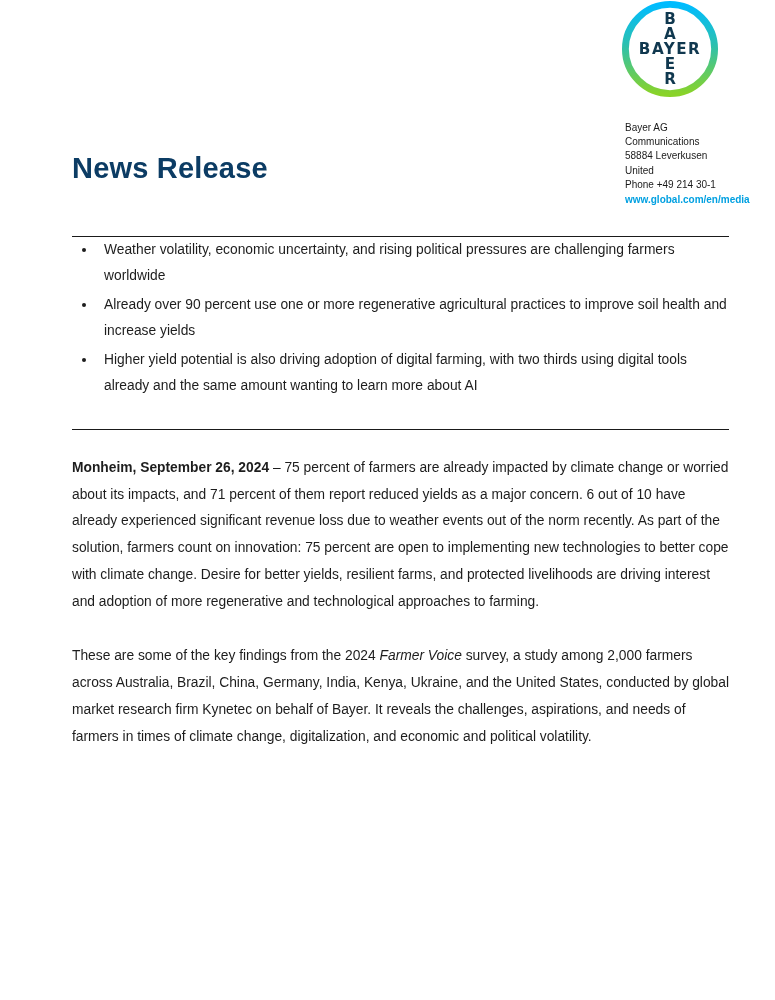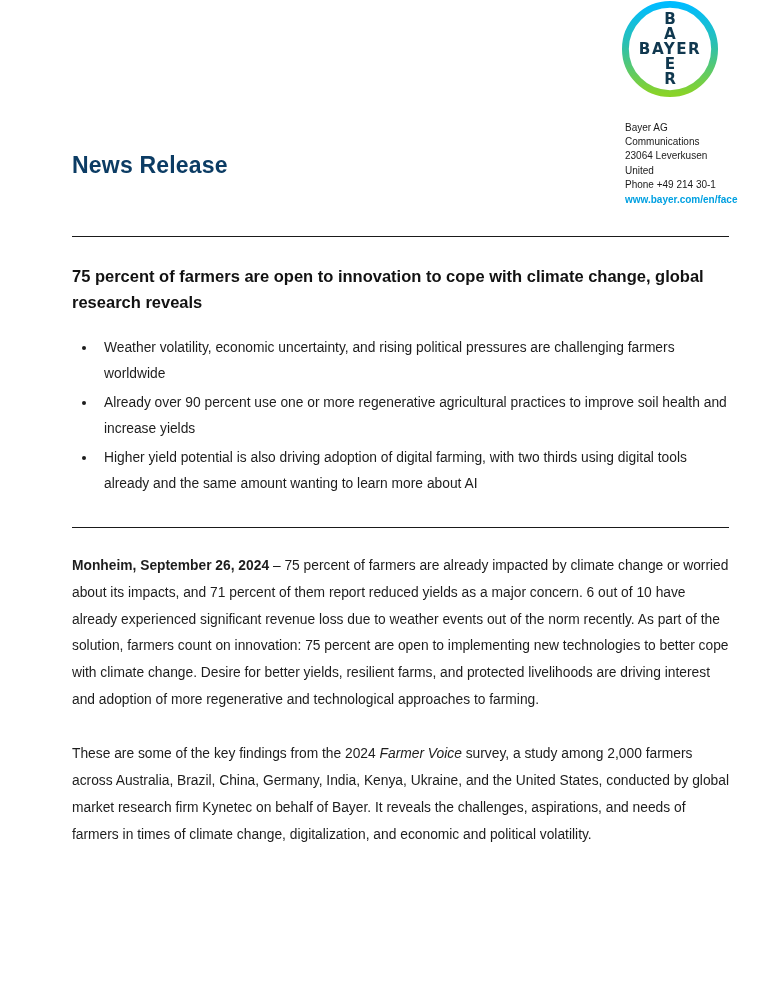--- a/index.html
+++ b/index.html
@@ -41,21 +41,21 @@
     font-weight: bold;
     text-decoration: none;
     cursor: pointer;
   }
 
   .news-release {
     position: absolute;
     left: 72px;
     top: 152px;
     margin: 0;
-    font-size: 23px;
+    font-size: 29px;
     font-weight: bold;
     letter-spacing: 0.2px;
     color: #0c3c64;
   }
 
   
   .content {
     position: absolute;
     left: 72px;
     right: 46px;
@@ -113,32 +113,31 @@
         <text x="50" y="34.5" dominant-baseline="central">A</text>
         <text x="50" y="65.5" dominant-baseline="central">E</text>
         <text x="50" y="81" dominant-baseline="central">R</text>
       </g>
     </svg>
   </div>
 
   <div class="contact">
     <div>Bayer AG</div>
     <div>Communications</div>
-    <div>23064 Leverkusen</div>
+    <div>58884 Leverkusen</div>
     <div>United</div>
     <div>Phone +49 214 30-1</div>
-    <a class="contact-link">www.bayer.com/en/face</a>
+    <a class="contact-link">www.global.com/en/media</a>
   </div>
 
   <h1 class="news-release">News Release</h1>
 
   <div class="content">
     <hr class="rule">
 
-    <h2 class="headline">75 percent of farmers are open to innovation to cope with climate change, global research reveals</h2>
 
     <ul class="bullets">
       <li>Weather volatility, economic uncertainty, and rising political pressures are challenging farmers worldwide</li>
       <li>Already over 90 percent use one or more regenerative agricultural practices to improve soil health and increase yields</li>
       <li>Higher yield potential is also driving adoption of digital farming, with two thirds using digital tools already and the same amount wanting to learn more about AI</li>
     </ul>
 
     <hr class="rule">
 
     <p class="body-p"><span class="lead">Monheim, September 26, 2024</span><span> – 75 percent of farmers are already impacted by climate change or worried about its impacts, and 71 percent of them report reduced yields as a major concern. 6 out of 10 have already experienced significant revenue loss due to weather events out of the norm recently. As part of the solution, farmers count on innovation: 75 percent are open to implementing new technologies to better cope with climate change. Desire for better yields, resilient farms, and protected livelihoods are driving interest and adoption of more regenerative and technological approaches to farming.</span></p>

